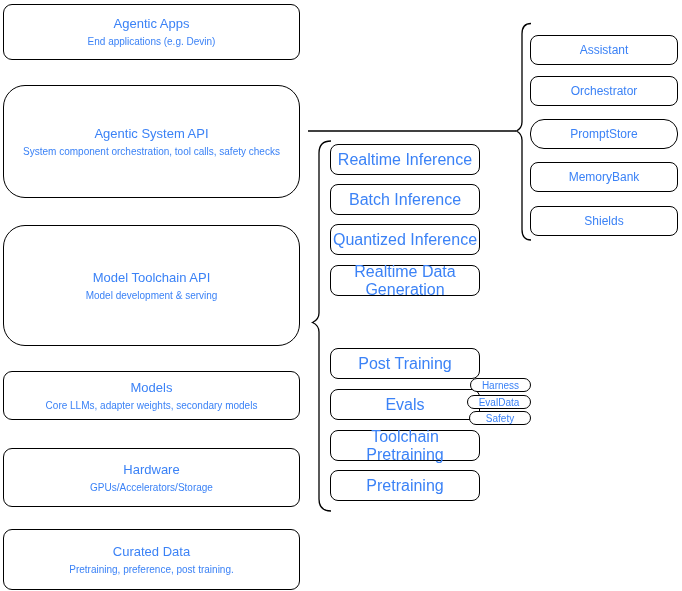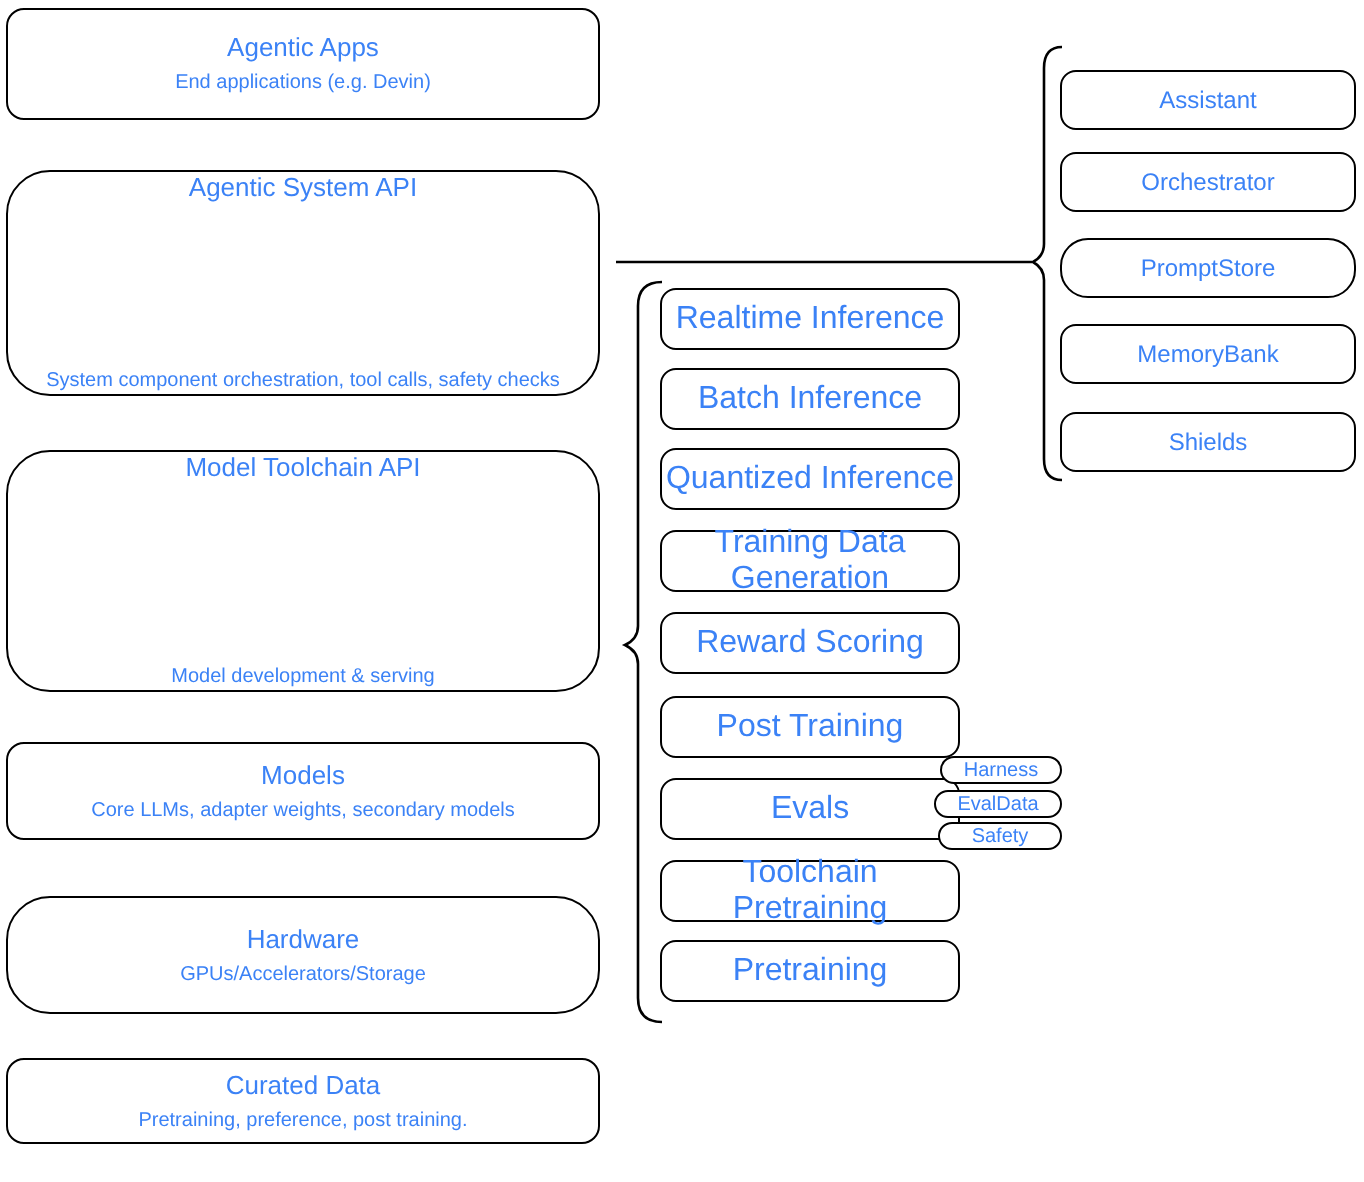--- a/index.html
+++ b/index.html
@@ -27,21 +27,21 @@
     flex-direction: column;
     align-items: center;
     justify-content: center;
     text-align: center;
   }
   .left-node {
     left: 3px;
     width: 297px;
     border-radius: 9px;
   }
-  .big-radius { border-radius: 22px; justify-content: space-between; }
+  .big-radius { border-radius: 22px; }
   .node .title { font-size: 13px; line-height: 15px; }
   .node .subtitle { font-size: 10px; line-height: 12px; margin-top: 5px; }
   .mid-node {
     left: 330px;
     width: 150px;
     height: 31px;
     border-radius: 8px;
     font-size: 16px;
   }
   .right-node {
@@ -88,43 +88,40 @@
     <div class="subtitle">System component orchestration, tool calls, safety checks</div>
   </div>
   <div class="node left-node big-radius" style="top:225px; height:121px;">
     <div class="title">Model Toolchain API</div>
     <div class="subtitle">Model development &amp; serving</div>
   </div>
   <div class="node left-node" style="top:371px; height:49px;">
     <div class="title">Models</div>
     <div class="subtitle">Core LLMs, adapter weights, secondary models</div>
   </div>
-  <div class="node left-node" style="top:448px; height:59px;border-radius:22px;">
+  <div class="node left-node" style="top:448px; height:59px;">
     <div class="title">Hardware</div>
     <div class="subtitle">GPUs/Accelerators/Storage</div>
   </div>
-  <div class="node left-node" style="top:529px; height:43px;">
+  <div class="node left-node" style="top:529px; height:61px;">
     <div class="title">Curated Data</div>
     <div class="subtitle">Pretraining, preference, post training.</div>
   </div>
 
   <div class="node mid-node" style="top:144px;">
     <span class="label">Realtime Inference</span>
   </div>
   <div class="node mid-node" style="top:184px;">
     <span class="label">Batch Inference</span>
   </div>
   <div class="node mid-node" style="top:224px;">
     <span class="label">Quantized Inference</span>
   </div>
   <div class="node mid-node" style="top:265px;">
-    <span class="label">Training Data Generation</span>
-  </div>
-  <div class="node mid-node" style="top:306px;">
-    <span class="label">Reward Scoring</span>
+    <span class="label">Realtime Data Generation</span>
   </div>
   <div class="node mid-node" style="top:348px;">
     <span class="label">Post Training</span>
   </div>
   <div class="node mid-node" style="top:389px;">
     <span class="label">Evals</span>
   </div>
   <div class="node mid-node" style="top:430px;">
     <span class="label">Toolchain Pretraining</span>
   </div>

